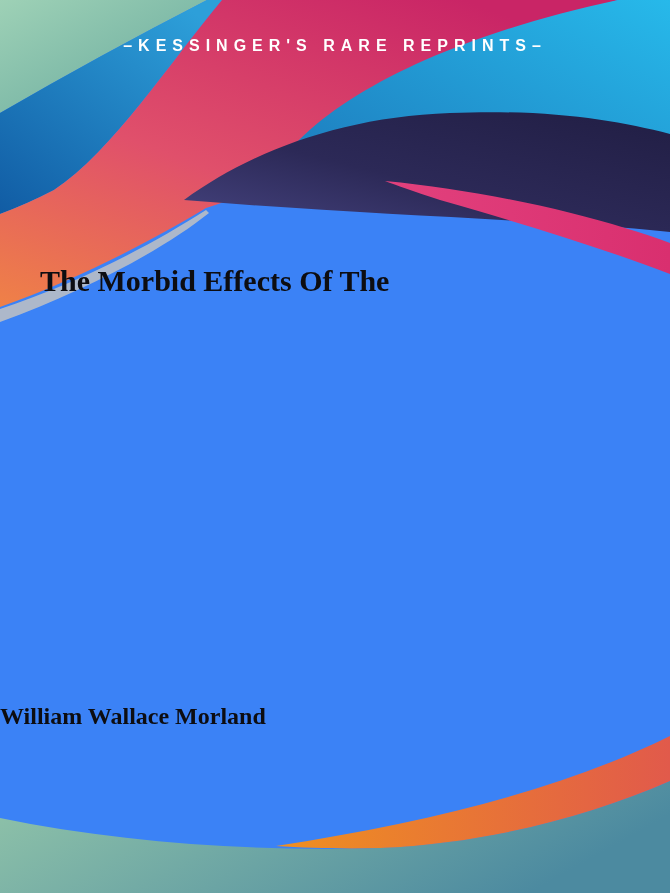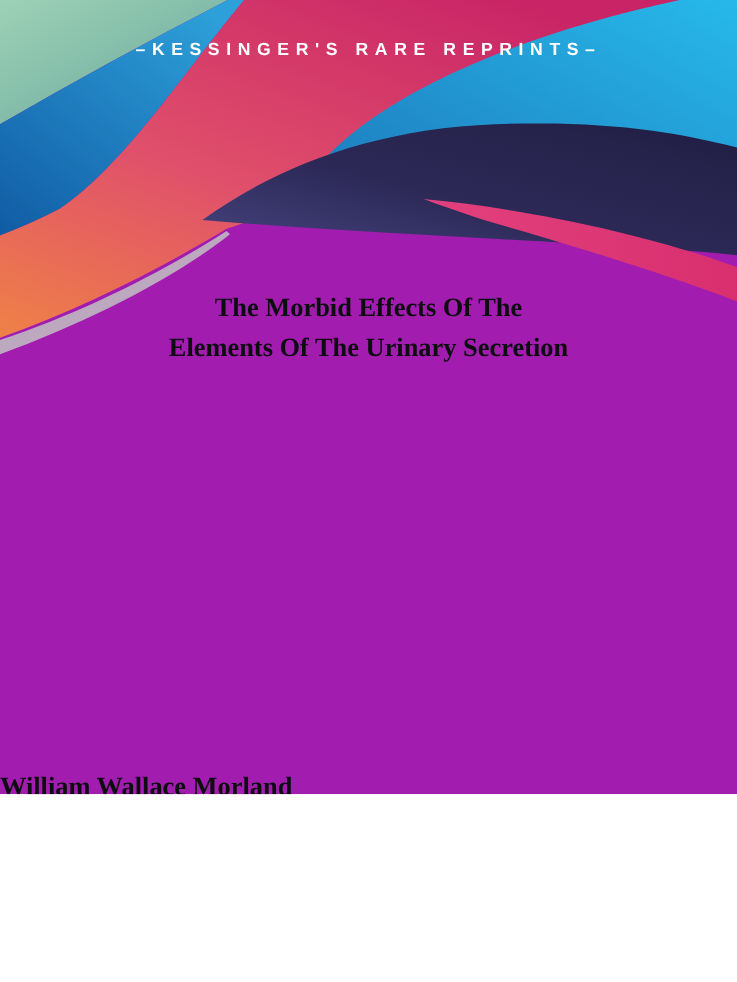--- a/index.html
+++ b/index.html
@@ -1,36 +1,35 @@
 <!DOCTYPE html>
 <html><head>
 <meta charset="utf-8">
 <style>
   html,body{margin:0;padding:0;background:#ffffff;}
   .cover{
     position:relative;
-    width:670px;height:722px;
-    background:#a21caf;
+    width:670px;height:893px;
+    background:#3b82f6;
     overflow:hidden;
     font-family:"Liberation Serif","DejaVu Serif",serif;
   }
   .artwork{position:absolute;inset:0;z-index:0;display:block;}
   .banner{
     position:absolute;top:37px;left:0;width:670px;z-index:2;
     text-align:center;
     font-family:"Liberation Sans","DejaVu Sans",sans-serif;
     font-size:16px;font-weight:700;
     letter-spacing:6px;
     color:#ffffff;
     white-space:nowrap;
   }
   .title{
     position:absolute;top:262px;left:40px;width:590px;z-index:2;
-    text-align:center;
-    font-size:24px;font-weight:700;
+    font-size:30px;font-weight:700;
     line-height:37px;
     color:#0d0d11;
   }
   .title .line{display:block;}
   .author{
     position:absolute;top:701px;left:0;width:670px;z-index:2;
     text-align:left;
     font-size:24px;font-weight:700;
     line-height:30px;
     color:#0d0d11;
@@ -88,18 +87,17 @@
     <path d="M385 181 C470 189 560 208 625 228 C642 233 657 238 670 243 L670 274 C600 247 510 220 440 200 C415 192 396 185 385 181 Z" fill="url(#g-ribbon)"></path>
 
     <path d="M0 818 C120 843 260 852 380 848 C490 843 590 816 670 781 L670 893 L0 893 Z" fill="url(#g-btmteal)"></path>
     <path d="M276 846 C430 822 560 790 670 736 L670 781 C590 816 490 843 380 848 C345 849 308 848 276 846 Z" fill="url(#g-orange)"></path>
   </svg>
 
   <div class="banner">–KESSINGER'S RARE REPRINTS–</div>
 
   <div class="title">
     <span class="line">The Morbid Effects Of The</span>
-    <span class="line">Elements Of The Urinary Secretion</span>
   </div>
 
   <div class="author">William Wallace Morland</div>
 
 </div>
 
 </body></html>

